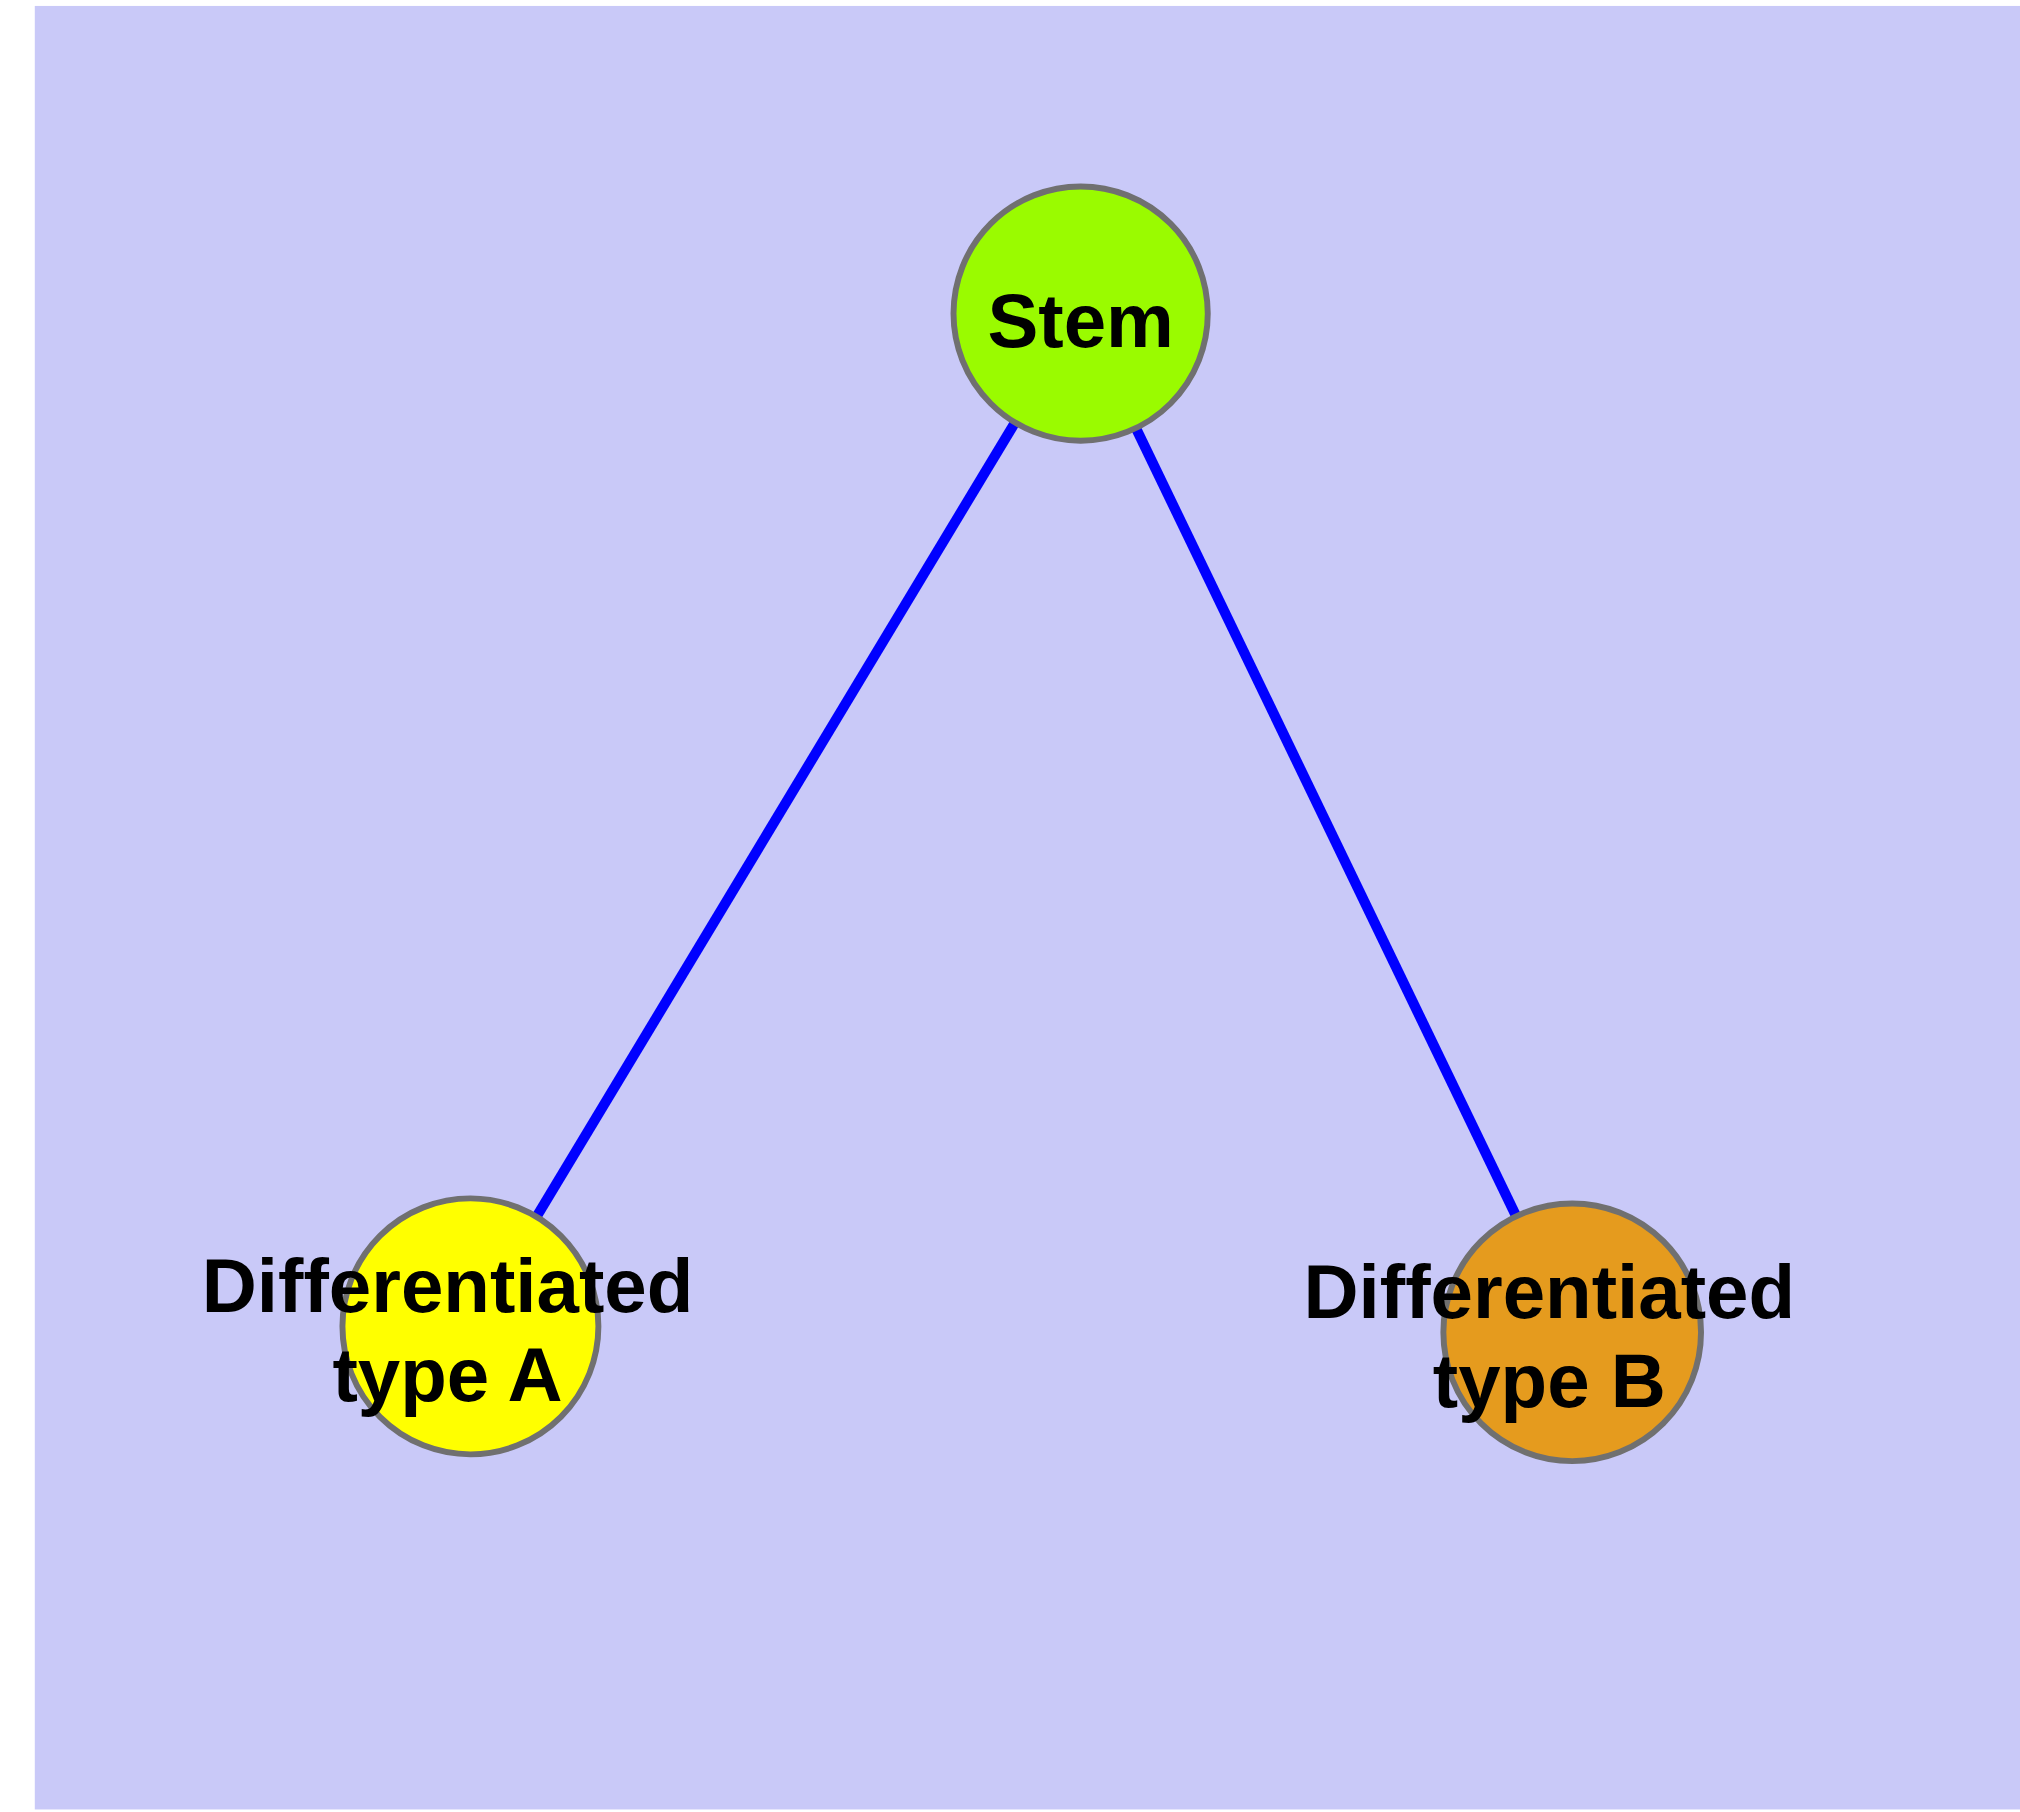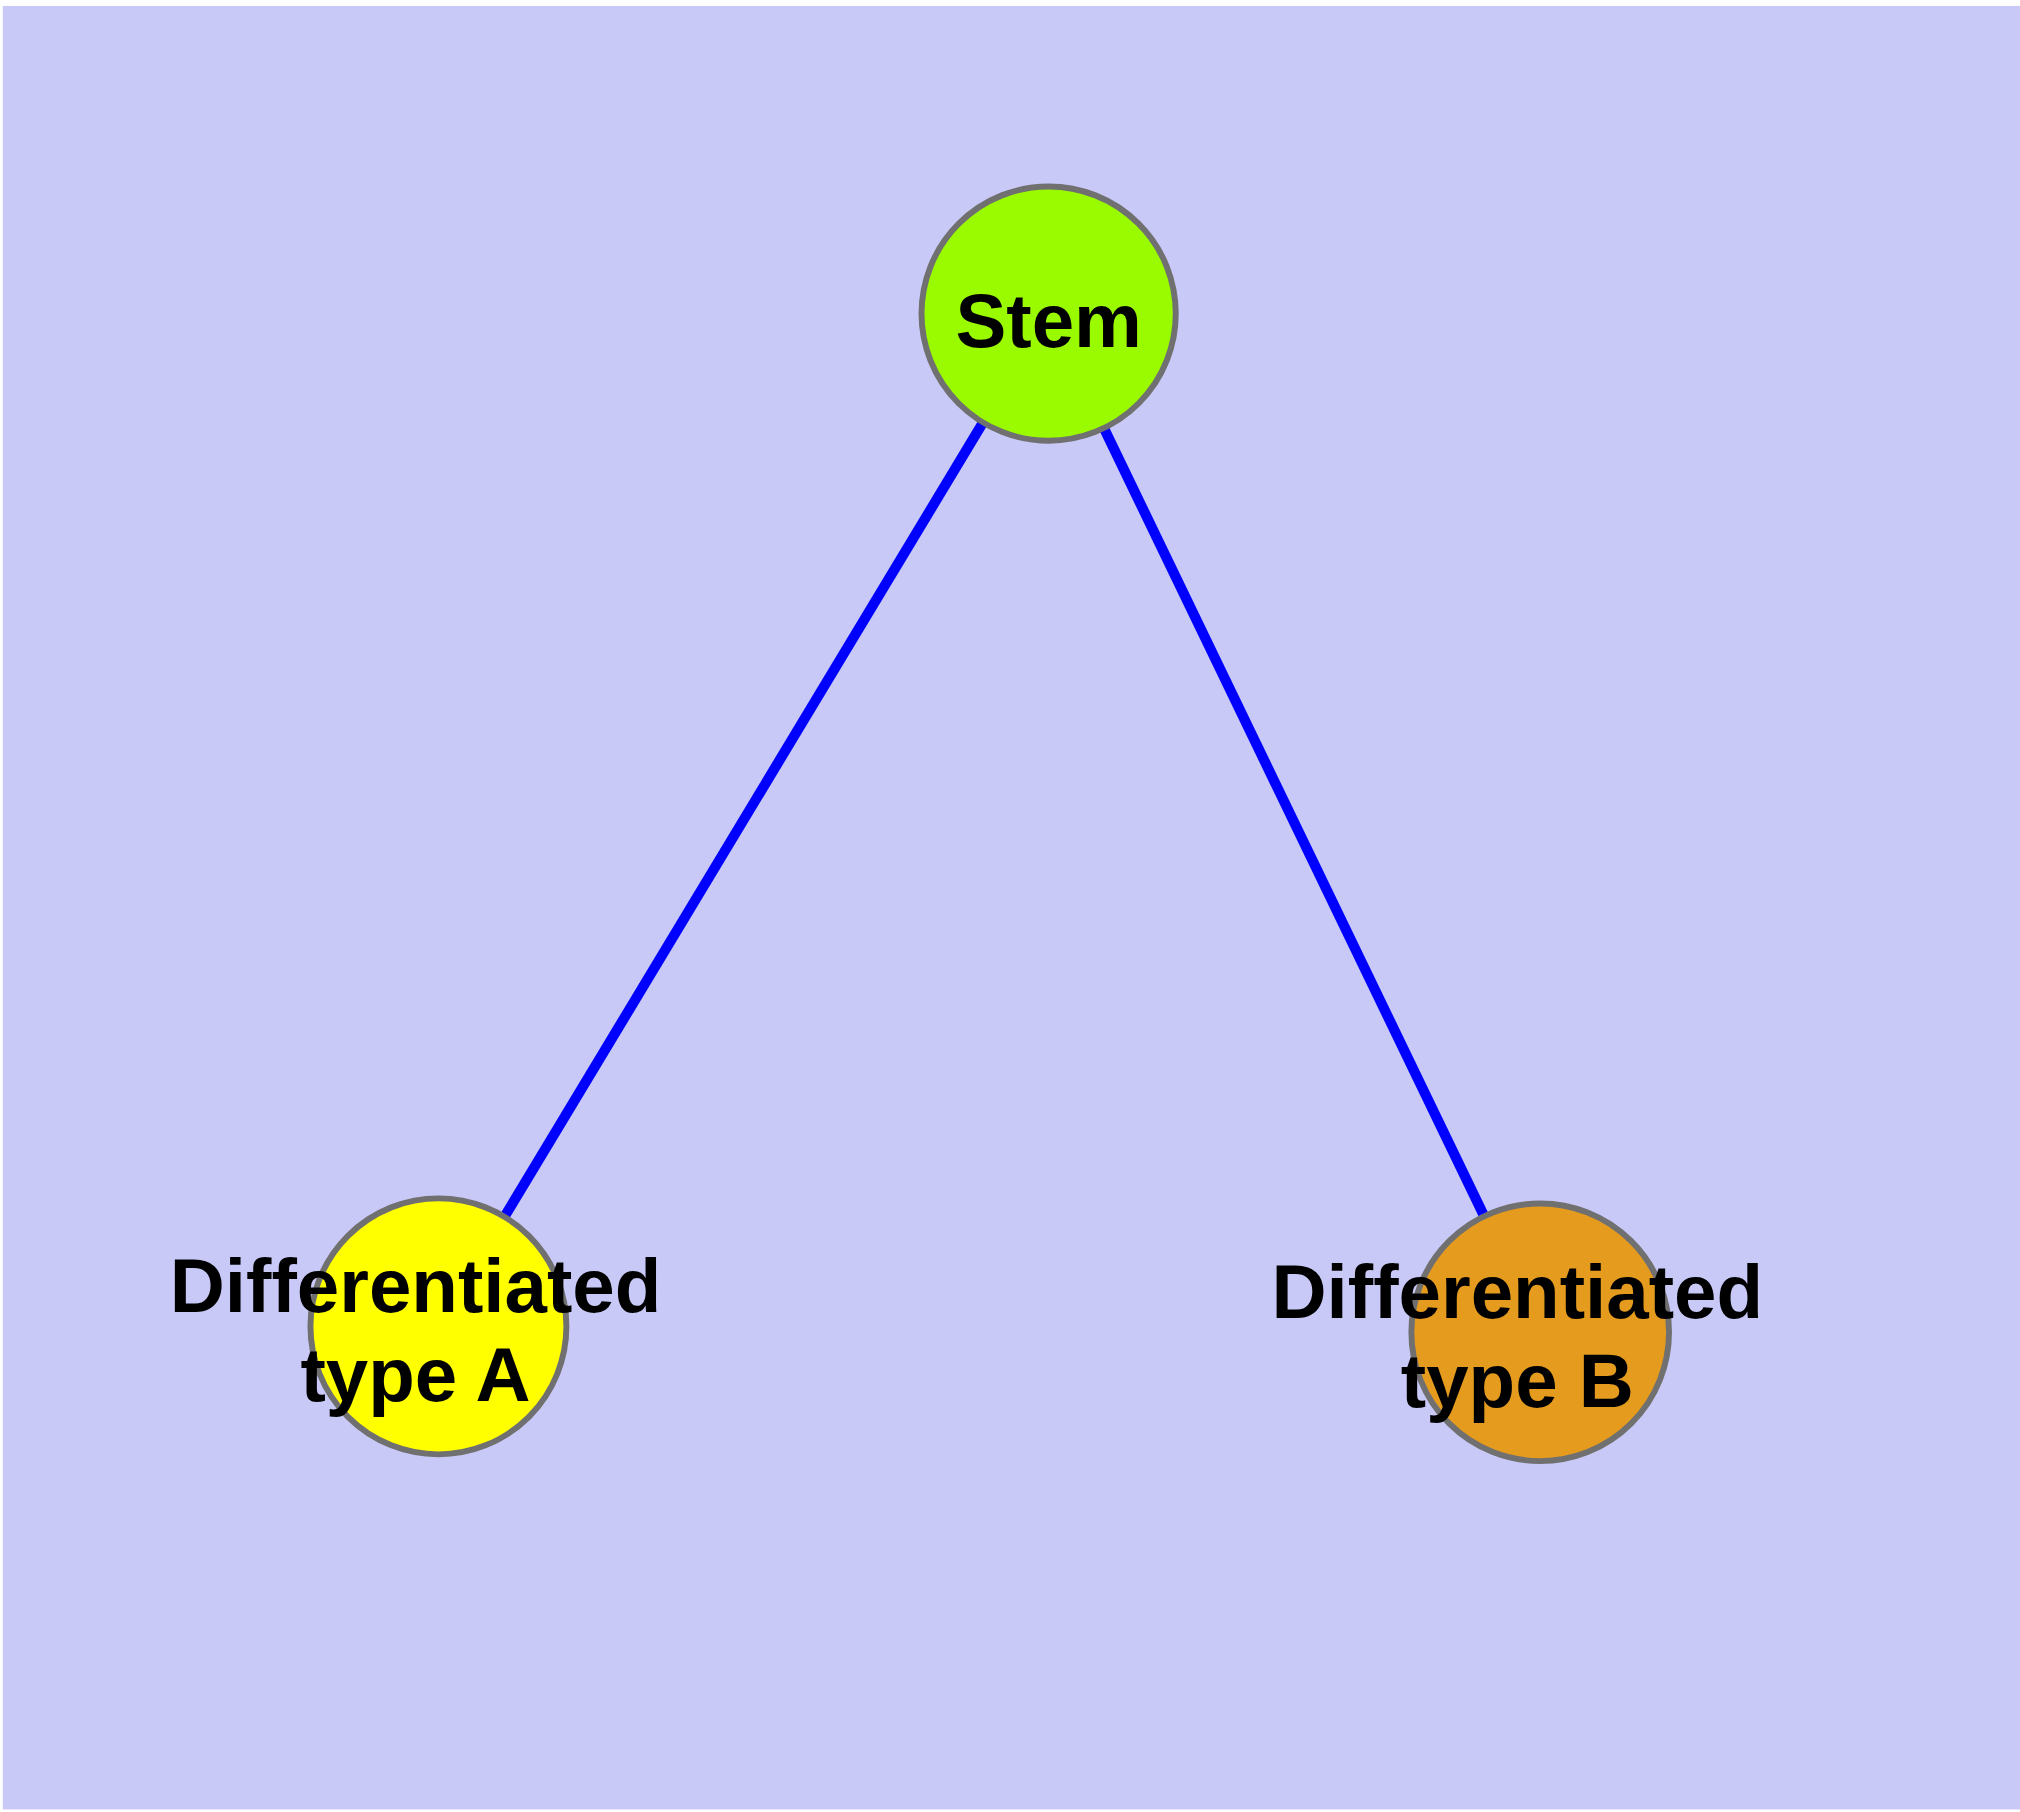--- a/index.html
+++ b/index.html
@@ -7,20 +7,21 @@
     padding: 0;
     background: #ffffff;
     width: 2021px;
     height: 1812px;
     overflow: hidden;
   }
   .stage {
     position: relative;
     width: 1685px;
     height: 1812px;
+    padding-left: 32px;
   }
   svg {
     display: block;
     width: 2021px;
     height: 1812px;
   }
   .edge {
     stroke-width: 12px;
     fill: none;
   }

